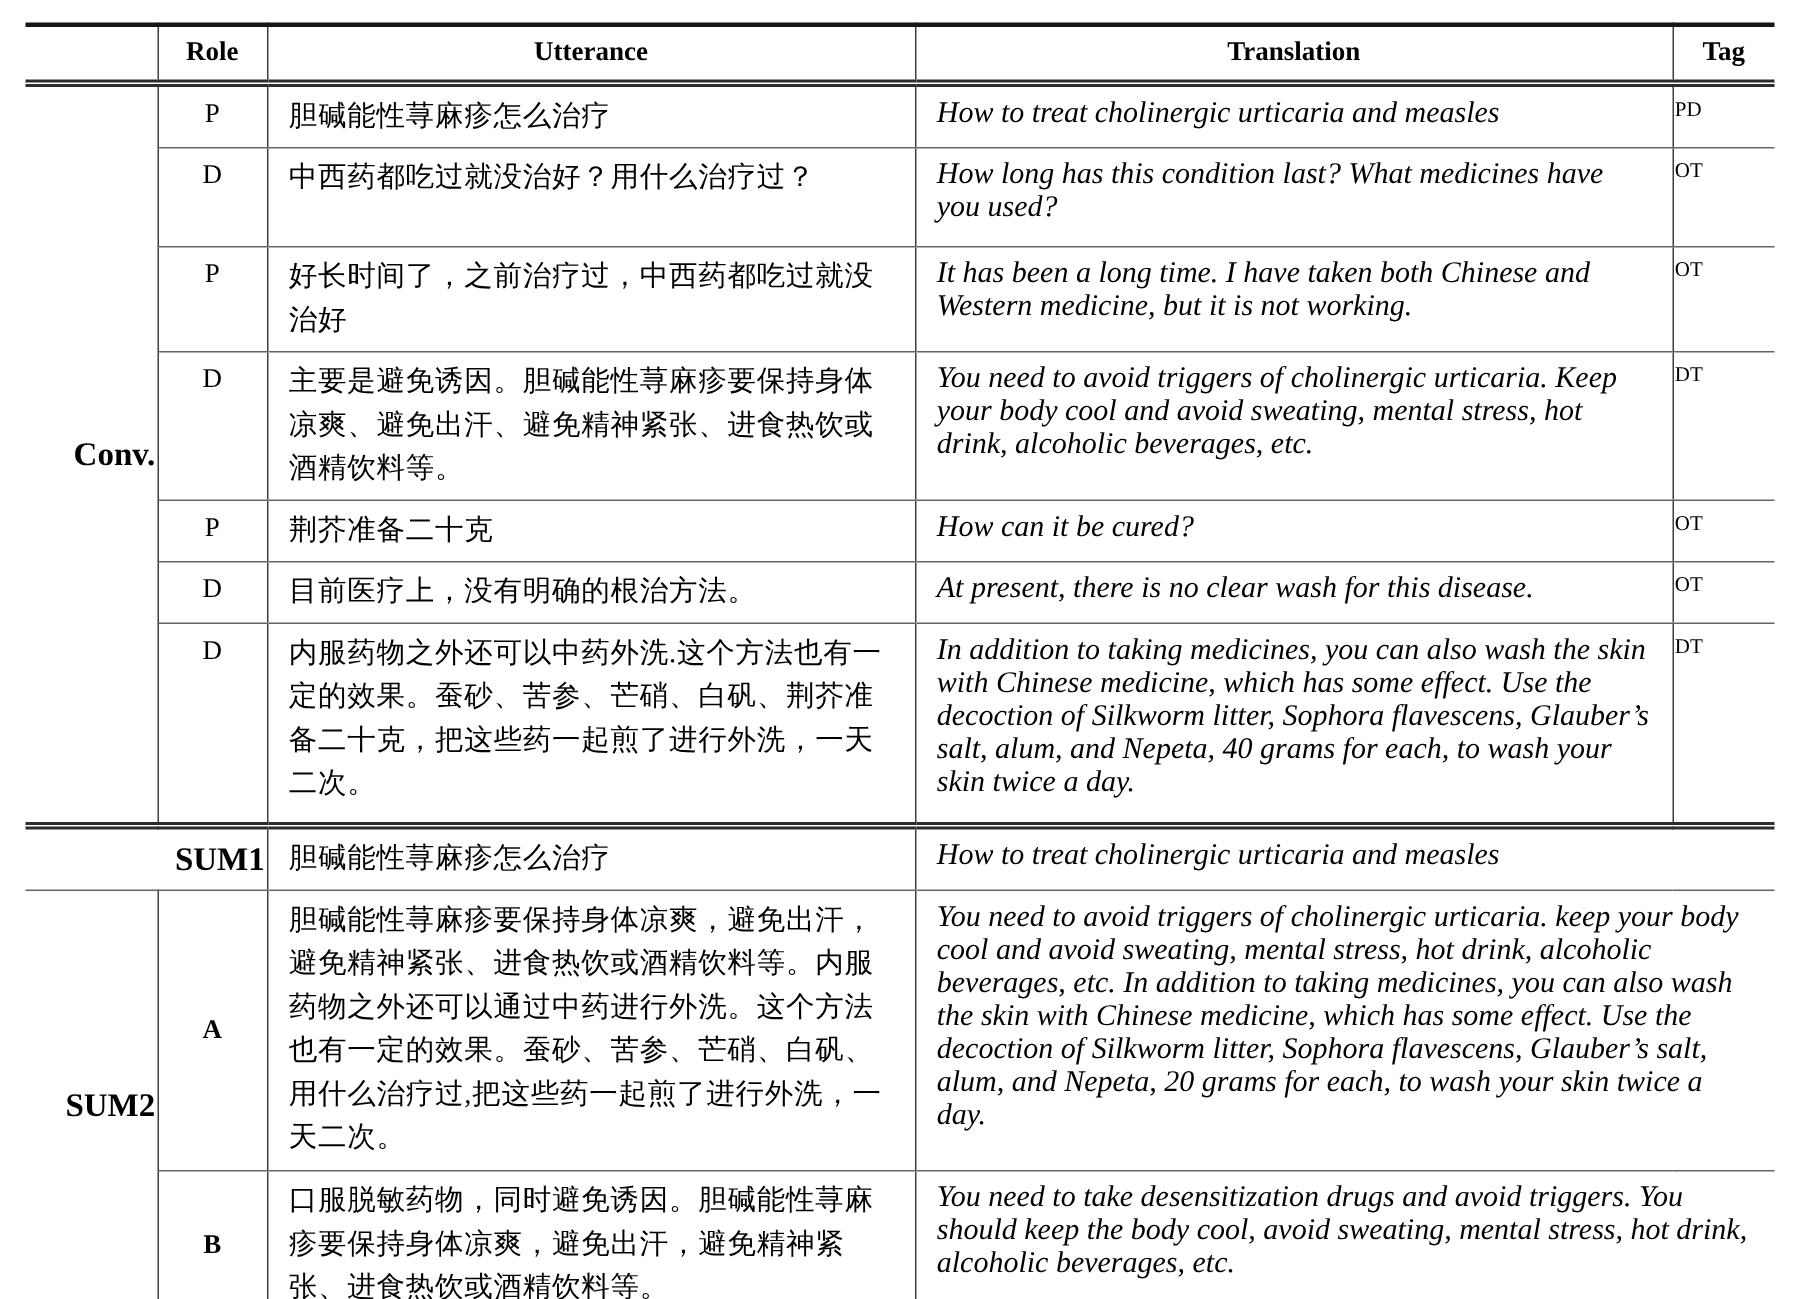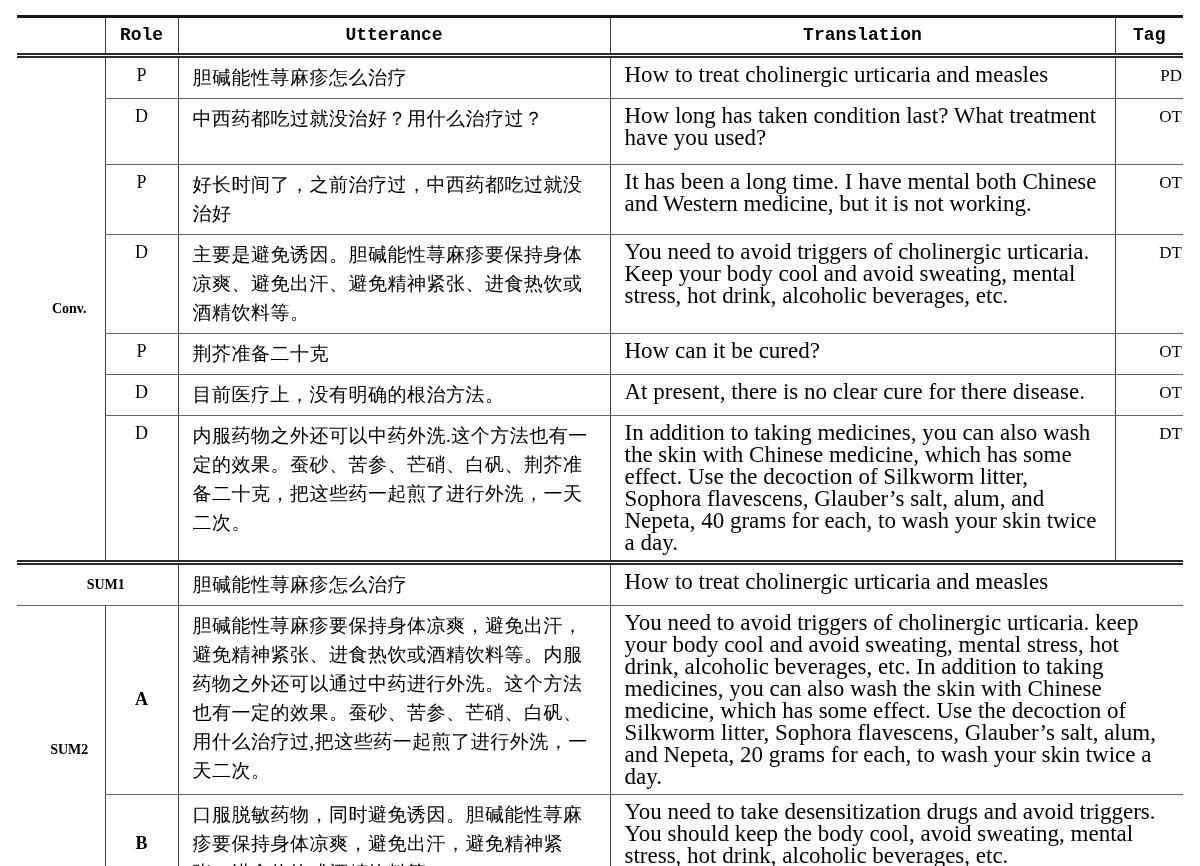--- a/index.html
+++ b/index.html
@@ -50,106 +50,107 @@
   thead th {
     font-weight: bold;
     font-size: 18px;
     text-align: center;
     padding: 6px 4px 8px 4px;
     vertical-align: middle;
   }
 
   .lbl-cell {
     font-weight: bold;
-    font-size: 14px;
-    text-align: center;
+    font-size: 22px;
+    text-align: right;
     padding-left: 18px;
     vertical-align: middle;
   }
   .role-cell {
     text-align: center;
     font-size: 18px;
     padding-top: 7px;
   }
   .role-mid { vertical-align: middle; padding-top: 0; }
   .role-bold { font-weight: bold; }
   .utt-cell {
     font-size: 19px;
     line-height: 29px;
     padding: 5px 12px 6px 14px;
     letter-spacing: 0.5px;
   }
   .trans-cell {
-    font-size: 23px;
+    font-size: 20px;
     line-height: 22px;
     padding: 6px 14px 6px 14px;
+    font-style: italic;
   }
   .tag-cell {
-    text-align: right;
-    font-size: 17px;
+    text-align: left;
+    font-size: 14px;
     padding-top: 8px;
   }
 </style>
 </head>
 <body>
 
 <div class="page">
   <table class="paper-table">
     <colgroup>
       <col class="c-label">
         <col class="c-role">
         <col class="c-utt">
         <col class="c-trans">
         <col class="c-tag">
     </colgroup>
     <thead>
-      <tr style="height:39px;font-family:Liberation Mono, monospace;">
+      <tr style="height:39px;">
         <th></th>
         <th class="vsep">Role</th>
         <th class="vsep">Utterance</th>
         <th class="vsep">Translation</th>
         <th class="vsep">Tag</th>
       </tr>
     </thead>
     <tbody>
       <tr style="height:37px;">
         <th class="lbl-cell" rowspan="7">Conv.</th>
         <td class="vsep role-cell rowline">P</td>
         <td class="vsep utt-cell rowline">胆碱能性荨麻疹怎么治疗</td>
         <td class="vsep trans-cell rowline">How to treat cholinergic urticaria and measles</td>
         <td class="vsep tag-cell rowline">PD</td>
       </tr>
       <tr style="height:66px;">
         <td class="vsep role-cell rowline">D</td>
         <td class="vsep utt-cell rowline">中西药都吃过就没治好？用什么治疗过？</td>
-        <td class="vsep trans-cell rowline">How long has taken condition last? What treatment have you used?</td>
+        <td class="vsep trans-cell rowline">How long has this condition last? What medicines have you used?</td>
         <td class="vsep tag-cell rowline">OT</td>
       </tr>
       <tr style="height:64px;">
         <td class="vsep role-cell rowline">P</td>
         <td class="vsep utt-cell rowline">好长时间了，之前治疗过，中西药都吃过就没治好</td>
-        <td class="vsep trans-cell rowline">It has been a long time. I have mental both Chinese and Western medicine, but it is not working.</td>
+        <td class="vsep trans-cell rowline">It has been a long time. I have taken both Chinese and Western medicine, but it is not working.</td>
         <td class="vsep tag-cell rowline">OT</td>
       </tr>
       <tr style="height:87px;">
         <td class="vsep role-cell rowline">D</td>
         <td class="vsep utt-cell rowline">主要是避免诱因。胆碱能性荨麻疹要保持身体凉爽、避免出汗、避免精神紧张、进食热饮或酒精饮料等。</td>
         <td class="vsep trans-cell rowline">You need to avoid triggers of cholinergic urticaria. Keep your body cool and avoid sweating, mental stress, hot drink, alcoholic beverages, etc.</td>
         <td class="vsep tag-cell rowline">DT</td>
       </tr>
       <tr style="height:36px;">
         <td class="vsep role-cell rowline">P</td>
         <td class="vsep utt-cell rowline">荆芥准备二十克</td>
         <td class="vsep trans-cell rowline">How can it be cured?</td>
         <td class="vsep tag-cell rowline">OT</td>
       </tr>
       <tr style="height:40px;">
         <td class="vsep role-cell rowline">D</td>
         <td class="vsep utt-cell rowline">目前医疗上，没有明确的根治方法。</td>
-        <td class="vsep trans-cell rowline">At present, there is no clear cure for there disease.</td>
+        <td class="vsep trans-cell rowline">At present, there is no clear wash for this disease.</td>
         <td class="vsep tag-cell rowline">OT</td>
       </tr>
       <tr style="height:135px;">
         <td class="vsep role-cell">D</td>
         <td class="vsep utt-cell">内服药物之外还可以中药外洗.这个方法也有一定的效果。蚕砂、苦参、芒硝、白矾、荆芥准备二十克，把这些药一起煎了进行外洗，一天二次。</td>
         <td class="vsep trans-cell">In addition to taking medicines, you can also wash the skin with Chinese medicine, which has some effect. Use the decoction of Silkworm litter, Sophora flavescens, Glauber’s salt, alum, and Nepeta, 40 grams for each, to wash your skin twice a day.</td>
         <td class="vsep tag-cell">DT</td>
       </tr>
 
       <tr class="sum1-row" style="height:43px;">

